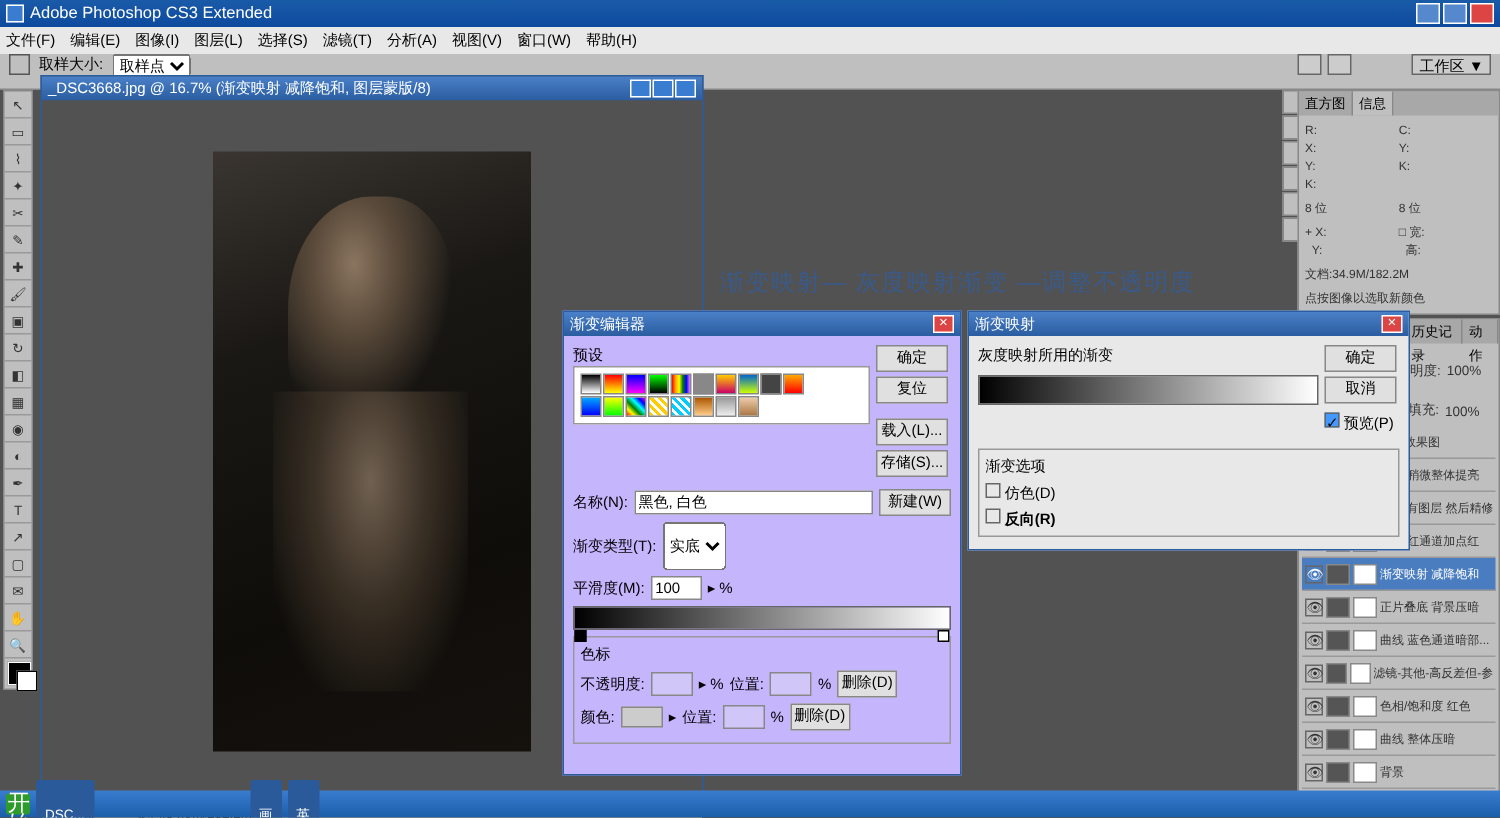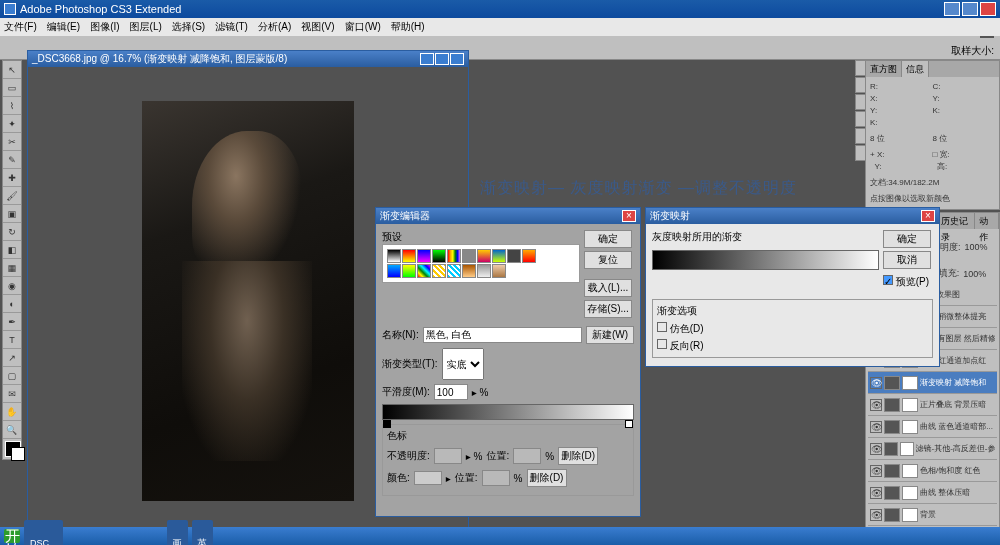--- a/index.html
+++ b/index.html
@@ -5,42 +5,42 @@
 * { margin: 0; padding: 0; box-sizing: border-box; font-family: "Microsoft YaHei", sans-serif; }
 body { width: 1000px; height: 545px; background: #525252; overflow: hidden; position: relative; font-size: 10px; }
 .titlebar { height: 18px; background: linear-gradient(#1a5ba8, #0d4a9e); color: #fff; display: flex; align-items: center; padding: 0 4px; font-size: 11px; }
 .titlebar-icon { width: 12px; height: 12px; background: #3a7dd0; margin-right: 4px; border: 1px solid #fff; }
 .window-controls { margin-left: auto; display: flex; gap: 2px; }
 .window-controls span { width: 16px; height: 14px; background: #d44; border: 1px solid #fff; display: inline-block; }
 .window-controls span.min { background: #5588cc; }
 .window-controls span.max { background: #5588cc; }
 .menubar { height: 18px; background: #e8e8e8; display: flex; align-items: center; padding: 0 4px; font-size: 10px; color: #000; }
 .menubar span { margin-right: 10px; cursor: pointer; }
-.options-bar { height: 24px; background: #bfbfbf; border-bottom: 1px solid #888; display: flex; align-items: flex-end; padding: 0 6px; gap: 6px; font-size: 10px; flex-direction: column; }
+.options-bar { height: 24px; background: #bfbfbf; border-bottom: 1px solid #888; display: flex; align-items: flex-start; padding: 0 6px; gap: 6px; font-size: 10px; }
 .options-bar .sample { width: 14px; height: 14px; border: 1px solid #555; }
 .options-bar select { font-size: 10px; height: 16px; }
 .options-bar .right-controls { margin-left: auto; display: flex; gap: 4px; }
 .options-bar .right-controls span { width: 16px; height: 14px; border: 1px solid #666; background: #ccc; }
 .main-area { position: absolute; top: 60px; left: 0; right: 0; bottom: 18px; }
 .toolbox { position: absolute; left: 2px; top: 0; width: 20px; background: #bfbfbf; border: 1px solid #888; }
 .toolbox .tool { width: 18px; height: 18px; border-bottom: 1px solid #999; display: flex; align-items: center; justify-content: center; font-size: 9px; color: #333; cursor: pointer; }
 .toolbox .swatch { width: 16px; height: 16px; margin: 2px; background: #000; border: 1px solid #fff; position: relative; }
 .toolbox .swatch::after { content: ''; position: absolute; width: 12px; height: 12px; background: #fff; border: 1px solid #000; left: 5px; top: 5px; }
 .doc-window { position: absolute; left: 27px; top: -10px; width: 442px; height: 500px; background: #525252; border: 1px solid #2a5da0; }
 .doc-titlebar { height: 16px; background: linear-gradient(#4a80c8, #2a5da0); color: #fff; font-size: 10px; padding: 0 4px; display: flex; align-items: center; }
 .doc-titlebar .ctrl { margin-left: auto; display: flex; gap: 1px; }
 .doc-titlebar .ctrl span { width: 14px; height: 12px; background: #3a7dd0; border: 1px solid #fff; }
 .doc-canvas { background: #525252; height: calc(100% - 30px); display: flex; align-items: center; justify-content: center; padding: 20px; }
 .photo { width: 212px; height: 400px; background: linear-gradient(160deg, #3a3530 0%, #1a1815 30%, #0f0d0a 70%, #15120e 100%); position: relative; }
 .photo::before { content: ''; position: absolute; left: 50px; top: 30px; width: 110px; height: 150px; background: radial-gradient(ellipse at 40% 30%, #8a7560 0%, #5a4a3a 30%, transparent 70%); border-radius: 50% 40% 30% 30%; }
 .photo::after { content: ''; position: absolute; left: 40px; top: 160px; width: 130px; height: 200px; background: radial-gradient(ellipse at 50% 30%, #706050 0%, #3a3025 40%, transparent 80%); }
 .doc-status { height: 14px; background: #bfbfbf; font-size: 9px; padding: 0 4px; display: flex; align-items: center; border-top: 1px solid #888; }
 .doc-status .zoom { width: 50px; }
 .doc-status .info { margin-left: 8px; }
-.dialog1 { position: absolute; left: 375px; top: 147px; width: 266px; height: 310px; background: #a3a3a3; border: 1px solid #2a5da0; z-index: 10; }
+.dialog1 { position: absolute; left: 375px; top: 147px; width: 266px; height: 310px; background: #c4b5fd; border: 1px solid #2a5da0; z-index: 10; }
 .dialog2 { position: absolute; left: 645px; top: 147px; width: 295px; height: 160px; background: #e8e8e8; border: 1px solid #2a5da0; z-index: 10; }
 .dlg-title { height: 16px; background: linear-gradient(#4a80c8, #2a5da0); color: #fff; font-size: 10px; padding: 0 4px; display: flex; align-items: center; }
 .dlg-title .x { margin-left: auto; width: 14px; height: 12px; background: #d44; border: 1px solid #fff; text-align: center; line-height: 10px; }
 .dlg-body { padding: 6px; font-size: 10px; color: #000; }
 .dlg-row { display: flex; gap: 4px; margin-bottom: 4px; align-items: center; }
 .presets { border: 1px solid #999; padding: 4px; background: #fff; position: relative; }
 .swatches { display: flex; flex-wrap: wrap; gap: 1px; width: 150px; }
 .sw { width: 14px; height: 14px; border: 1px solid #888; }
 .btn { width: 48px; height: 18px; border: 1px solid #888; background: #e0e0e0; font-size: 10px; text-align: center; line-height: 16px; cursor: pointer; }
 .gradient-bar { height: 16px; background: linear-gradient(90deg, #000, #fff); border: 1px solid #666; position: relative; margin: 4px 0; }
@@ -251,21 +251,21 @@
         </div>
         <div style="width:50px;">
           <div class="btn">确定</div>
           <div class="btn" style="margin-top:3px;">取消</div>
           <div style="margin-top:6px;"><span class="checkbox" style="background:#49f;">✓</span> <span>预览(P)</span></div>
         </div>
       </div>
       <div class="field-group" style="margin-top:10px;">
         <div style="margin-bottom:4px;">渐变选项</div>
         <div><span class="checkbox"></span> <span>仿色(D)</span></div>
-        <div style="margin-top:3px;"><span class="checkbox"></span> <span>反向(R)</span></div>
+        <div style="margin-top:3px;font-weight:bold;"><span class="checkbox"></span> <span>反向(R)</span></div>
       </div>
     </div>
   </div>
 
   <div class="aux-tools">
     <div></div>
       <div></div>
       <div></div>
       <div></div>
       <div></div>

